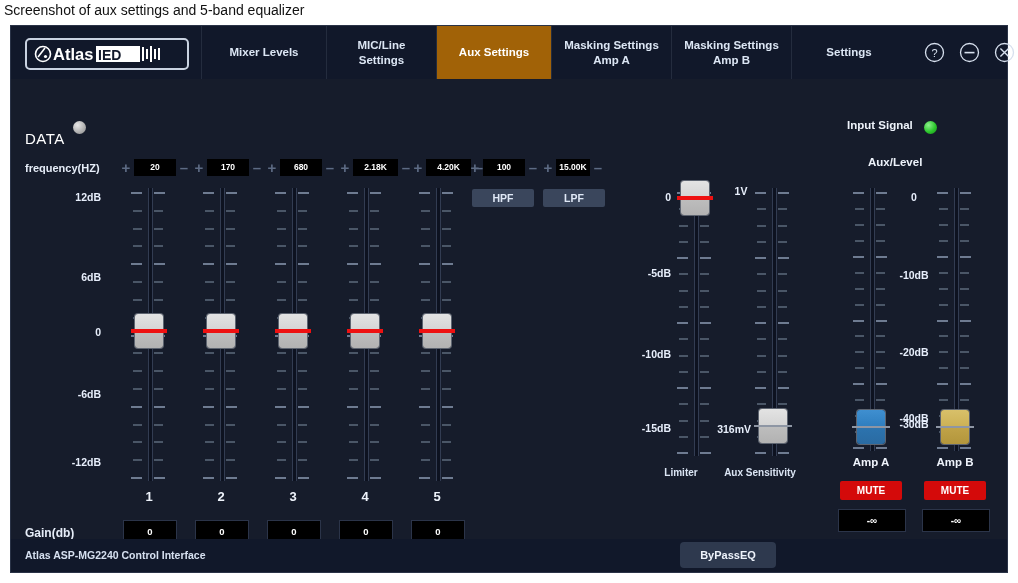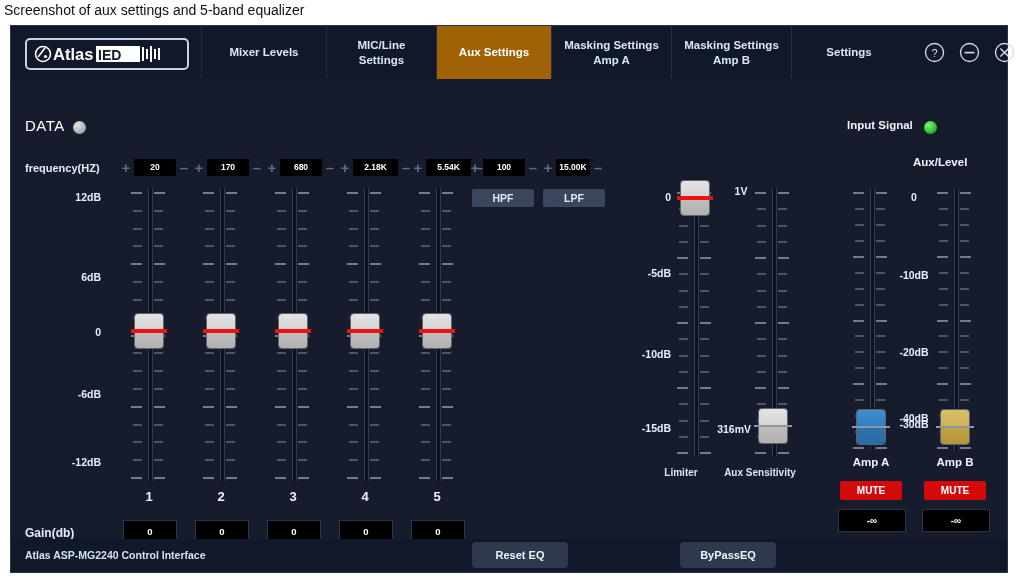--- a/index.html
+++ b/index.html
@@ -11,21 +11,21 @@
   .hdr{position:absolute;left:0;top:0;width:996px;height:53px;background:#11182a;}
   .logo{position:absolute;left:14px;top:12px;width:160px;height:28px;border:2px solid #c9d2e0;border-radius:5px;background:#11182a;display:flex;align-items:center;justify-content:center;}
   .logo svg{display:block}
   .tab{position:absolute;top:0;height:53px;display:flex;align-items:center;justify-content:center;text-align:center;
        font-size:11.5px;font-weight:bold;color:#dce6f4;line-height:1.25;border-left:1px solid #242c3e;box-sizing:border-box;cursor:pointer;}
   .tab.active{background:#a16207;color:#ffffff;}
   .hicon{position:absolute;top:16px;width:21px;height:21px;cursor:pointer;}
   .hicon svg{display:block}
 
   
-  .data-lbl{position:absolute;left:14px;top:91px;font-size:15px;color:#ffffff;letter-spacing:.5px;text-align:right;}
+  .data-lbl{position:absolute;left:14px;top:104px;font-size:15px;color:#ffffff;letter-spacing:.5px;text-align:right;}
   .data-led{position:absolute;left:62px;top:95px;width:13px;height:13px;border-radius:50%;
       background:radial-gradient(circle at 35% 32%,#e8e8e8,#a9a9a9 65%,#8d8d8d);}
   .ver{position:absolute;left:168px;top:89px;font-size:9.5px;color:#c2ccdd;line-height:11.5px;font-weight:bold;}
   .projbtn{position:absolute;left:404px;top:92px;width:222px;height:25px;background:#3a465c;border-radius:3px;
       display:flex;align-items:center;justify-content:center;font-size:11.5px;font-weight:bold;color:#eef3fb;cursor:pointer;}
   .saverecall{position:absolute;left:673px;top:92px;width:96px;height:25px;background:#273246;border:1px dotted #6b7ا88;
       border:1px dotted #6b7a90;border-radius:3px;display:flex;align-items:center;justify-content:center;font-size:11px;font-weight:bold;color:#eef3fb;cursor:pointer;}
   .insig{position:absolute;left:836px;top:93px;font-size:11.5px;font-weight:bold;color:#eef3fb;}
   .insig-led{position:absolute;left:913px;top:95px;width:13px;height:13px;border-radius:50%;
       background:radial-gradient(circle at 35% 32%,#8cf08c,#2cc72c 55%,#1a8a1a);}
@@ -58,21 +58,21 @@
   .gain-lbl{position:absolute;left:14px;top:500px;font-size:12px;font-weight:bold;color:#e6edf8;}
   .gainbox{position:absolute;top:494px;width:52px;height:21px;background:#000;border:1px solid #2b3purple;
      border:1px solid #2b3449;display:flex;align-items:center;justify-content:center;font-size:9.5px;font-weight:bold;color:#fff;}
 
   .sub-lbl{position:absolute;font-size:10px;font-weight:bold;color:#dbe5f4;text-align:center;}
   .ampname{position:absolute;top:430px;width:70px;text-align:center;font-size:11.5px;font-weight:bold;color:#eef3fb;}
   .mute{position:absolute;top:455px;width:62px;height:19px;background:#d40a0a;border-radius:2px;display:flex;align-items:center;
      justify-content:center;font-size:10px;font-weight:bold;color:#ffffff;cursor:pointer;}
   .lvlbox{position:absolute;top:483px;width:66px;height:21px;background:#000;border:1px solid #2b3449;display:flex;
      align-items:center;justify-content:center;font-size:10px;font-weight:bold;color:#fff;}
-  .auxlevel{position:absolute;left:857px;top:130px;font-size:11.5px;font-weight:bold;color:#eef3fb;margin-left:45px;}
+  .auxlevel{position:absolute;left:857px;top:130px;font-size:11.5px;font-weight:bold;color:#eef3fb;}
 
   
   .ftr{position:absolute;left:0;top:513px;width:996px;height:33px;background:#11182a;}
   .ftr-txt{position:absolute;left:14px;top:10px;font-size:10.5px;font-weight:bold;color:#d6e0f0;}
   .ftrbtn{position:absolute;top:3px;width:96px;height:26px;background:#2b3purple;background:#2e394e;border-radius:4px;
      display:flex;align-items:center;justify-content:center;font-size:11px;font-weight:bold;color:#eef3fb;cursor:pointer;}
 </style>
 </head>
 <body>
 
@@ -157,21 +157,21 @@
         <div class="fbox" style="width:42px;">680</div>
         <div class="pm">–</div>
       </div>
       <div class="fgrp" style="left:326px;">
         <div class="pm">+</div>
         <div class="fbox" style="width:45px;">2.18K</div>
         <div class="pm">–</div>
       </div>
       <div class="fgrp" style="left:399px;">
         <div class="pm">+</div>
-        <div class="fbox" style="width:45px;">5.54K</div>
+        <div class="fbox" style="width:45px;">4.20K</div>
         <div class="pm">–</div>
       </div>
       <div class="fgrp" style="left:456px;">
         <div class="pm">+</div>
         <div class="fbox" style="width:42px;">100</div>
         <div class="pm">–</div>
       </div>
       <div class="fgrp" style="left:529px;">
         <div class="pm">+</div>
         <div class="fbox" style="width:34px;">15.00K</div>
@@ -577,16 +577,15 @@
       <div class="thumb gold" style="left:930px;top:384px;">
         <div class="greyline"></div>
       </div>
       <div class="ampname" style="left:909px;">Amp B</div>
       <div class="mute" style="left:913px;">MUTE</div>
       <div class="lvlbox" style="left:911px;">-∞</div>
     </div>
 
   <div class="ftr">
     <div class="ftr-txt">Atlas ASP-MG2240 Control Interface</div>
-    <div class="ftrbtn" style="left:461px;">Reset EQ</div>
     <div class="ftrbtn" style="left:669px;">ByPassEQ</div>
   </div>
 </div>
 
 </body></html>

